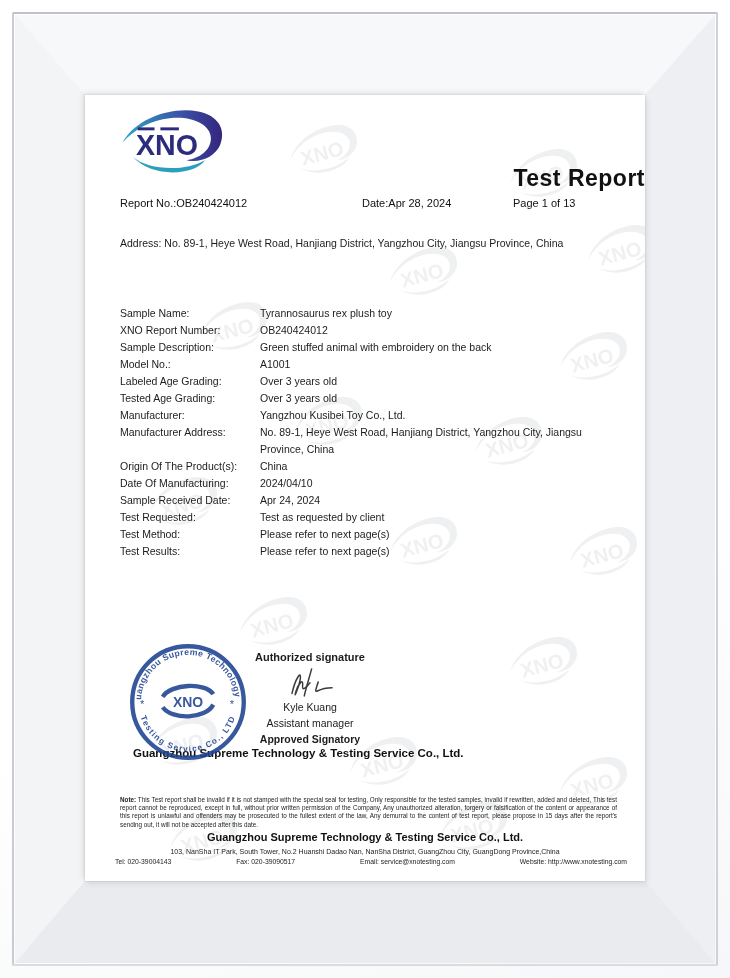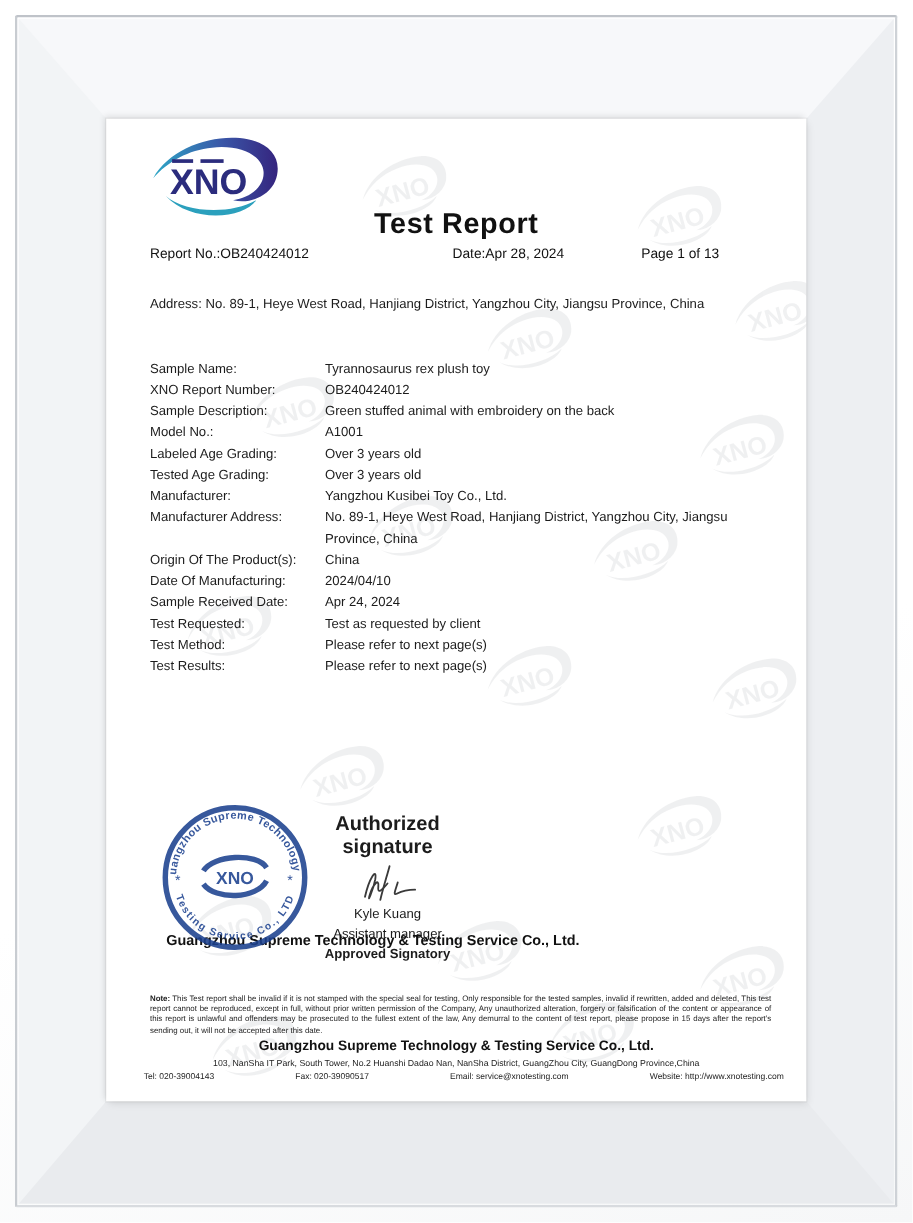--- a/index.html
+++ b/index.html
@@ -28,38 +28,38 @@
     overflow:hidden;
   }
   
   .wm{
     position:absolute;width:78px;height:52px;color:#8d9298;opacity:0.13;
     transform:rotate(-15deg);pointer-events:none;
   }
   
   .logo{position:absolute;left:32px;top:8px;width:112px;height:74px;}
   .title{
-    position:absolute;top:70px;left:0;right:0;text-align:center;
+    position:absolute;top:70px;left:0;right:0;text-align:right;
     font-size:23px;font-weight:bold;color:#111;letter-spacing:0.5px;
   }
   .hdr{position:absolute;top:102px;font-size:11px;font-weight:normal;color:#111;white-space:nowrap;}
   .hdr-left{left:35px;}
   .hdr-mid{left:245px;margin-left:32px;}
   .hdr-right{left:428px;}
   .line{position:absolute;left:35px;right:25px;font-size:10.5px;color:#1c1c1c;}
   .applicant{top:124px;}
   .address{top:142px;}
   .intro{top:178px;}
-  .fields{position:absolute;top:192px;left:35px;right:20px;}
+  .fields{position:absolute;top:210px;left:35px;right:20px;}
   .frow{display:flex;align-items:flex-start;}
   .flabel{width:140px;flex:0 0 140px;font-size:10.5px;line-height:17px;color:#1c1c1c;}
   .fvalue{flex:1;font-size:10.5px;line-height:17px;color:#1c1c1c;}
   
   .sig-block{position:absolute;left:150px;top:556px;width:150px;text-align:center;color:#1c1c1c;}
-  .sig-label{font-size:16px;font-weight:bold;}
+  .sig-label{font-size:11px;font-weight:bold;}
   .sig-scribble{display:block;margin:1px auto 0 auto;width:64px;height:36px;}
   .sig-name{font-size:10.5px;margin-top:1px;}
   .sig-title{font-size:10.5px;margin-top:4px;}
   .sig-approved{font-size:10.5px;font-weight:bold;margin-top:4px;}
   .sig-company{
     position:absolute;left:48px;top:652px;font-size:11.5px;font-weight:bold;
     color:#111;white-space:nowrap;
   }
   .stamp{position:absolute;left:42px;top:546px;width:122px;height:122px;opacity:0.88;pointer-events:none;}
   

